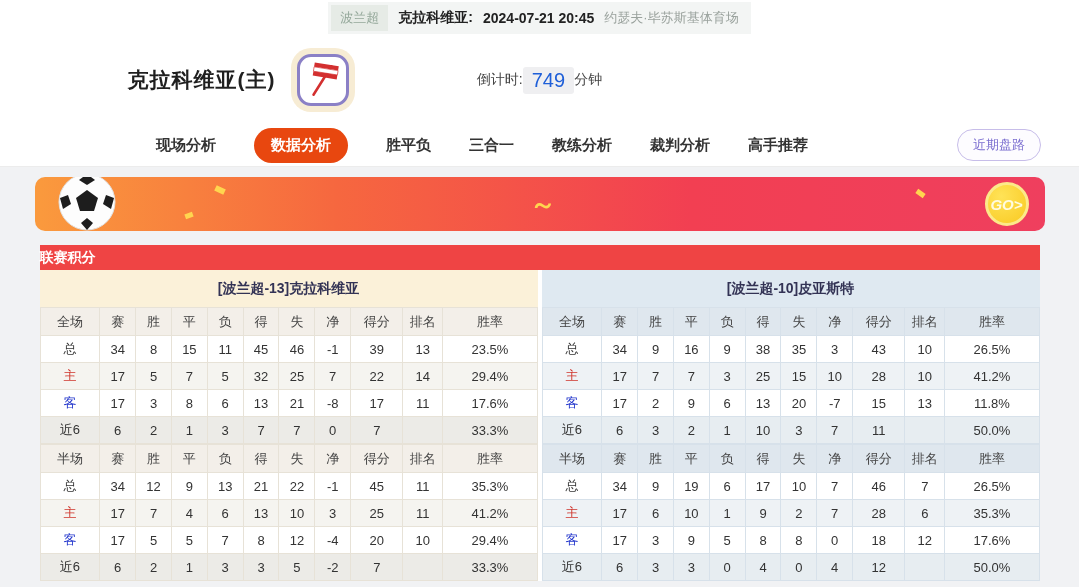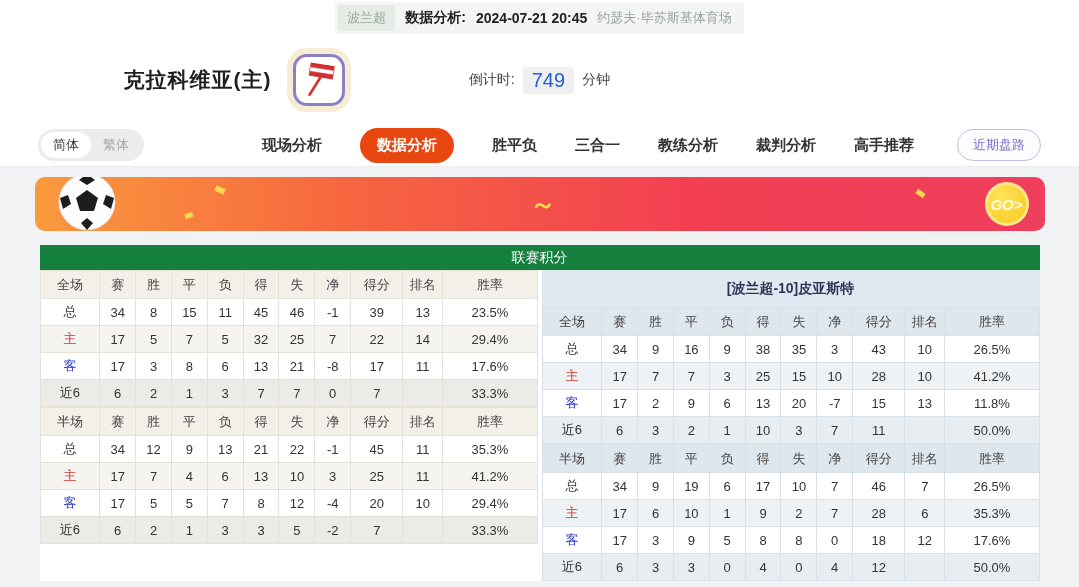--- a/index.html
+++ b/index.html
@@ -14,21 +14,21 @@
   .venue { font-size:13px; color:#9aa29d; }
 
   
   .match-header { height:88px; display:grid; grid-template-columns:1fr auto 1fr; align-items:center; background:#fff; }
   .mh-side { display:flex; align-items:center; justify-content:center; gap:22px; }
   .team-name { font-size:21px; font-weight:bold; color:#1f1f1f; letter-spacing:1px; }
   .team-logo { width:52px; height:52px; border-radius:14px; border:3px solid #8b80c6; background:#fff;
     display:flex; align-items:center; justify-content:center; }
   .halo-home { box-shadow:0 0 0 6px #f7ecd4; }
   .halo-away { box-shadow:0 0 0 6px #dde3f6; }
-  .countdown { display:flex; align-items:center; gap:8px; font-size:14px; color:#444; }
+  .countdown { display:flex; align-items:center; font-size:14px; color:#444; }
   .countdown-value { background:#efeff1; border-radius:3px; padding:2px 9px; font-size:20px; font-weight:normal; color:#1f5fd8; }
 
   
   .nav-bar { height:43px; display:flex; align-items:center; padding:0 38px; background:#fff; border-bottom:1px solid #ececec; }
   .lang-toggle { background:#ececec; border-radius:16px; padding:3px; display:flex; font-size:13px; }
   .lang-opt { padding:4px 12px; border-radius:14px; color:#a7a7a7; cursor:pointer; }
   .lang-opt.active { background:#fff; color:#333; }
   .nav-tabs { display:flex; align-items:center; gap:38px; margin-left:118px; font-size:15px; font-weight:bold; color:#333; }
   .nav-tabs .tab { cursor:pointer; white-space:nowrap; }
   .nav-tabs .tab.active { background:#e8470f; color:#fff; padding:8px 17px; border-radius:19px; }
@@ -50,21 +50,21 @@
   .c1 { width:10px; height:6px; left:180px; top:10px; transform:rotate(25deg); }
   .c2 { width:8px; height:5px; left:150px; top:36px; transform:rotate(-20deg); }
   .c3 { width:9px; height:5px; right:120px; top:14px; transform:rotate(35deg); }
   .go-btn { position:absolute; right:16px; top:50%; transform:translateY(-50%); width:44px; height:44px;
     border-radius:50%; background:radial-gradient(circle at 35% 30%,#ffe357,#f9c922);
     border:3px solid #fce98a; display:flex; align-items:center; justify-content:center;
     color:#fffbe0; font-weight:800; font-size:15px; font-style:italic; cursor:pointer; }
 
   
   .league-card { width:1000px; margin:14px auto 0; background:#fff; }
-  .card-title { background:#15803d; color:#fff; text-align:center; font-size:14px; font-weight:normal;
+  .card-title { background:#ef4444; color:#fff; font-size:14px; font-weight:bold;
     height:25px; line-height:25px; }
   .card-body { display:flex; gap:4px; background:#fff; }
   .half-panel { flex:1; min-width:0; }
   .half-sub { height:37px; line-height:37px; text-align:center; font-weight:bold; font-size:14px; color:#333355; }
   .home .half-sub { background:#fbf1d9; }
   .away .half-sub { background:#dfe9f1; }
 
   table.stat-table { width:100%; border-collapse:collapse; table-layout:fixed; font-size:13px; color:#333; text-align:center; }
   .stat-table th { height:28px; font-weight:normal; color:#444; }
   .stat-table td { height:27px; background:#fff; }
@@ -79,21 +79,21 @@
   td.lbl-home { color:#cf352c; }
   td.lbl-away { color:#2336cc; }
   td.lbl-total, td.lbl-recent { color:#333; }
 </style>
 </head>
 <body>
 
 <div class="top-bar">
   <div class="kickoff-box">
     <span class="league-badge">波兰超</span>
-    <span class="kickoff-label">数据分析:</span>
+    <span class="kickoff-label">克拉科维亚:</span>
     <span class="kickoff-time">2024-07-21 20:45</span>
     <span class="venue">约瑟夫·毕苏斯基体育场</span>
   </div>
 </div>
 
 <div class="match-header">
   <div class="mh-side">
     <span class="team-name">克拉科维亚(主)</span>
     <span class="team-logo halo-home">
       <svg width="38" height="38" viewBox="0 0 36 36">
@@ -107,24 +107,20 @@
     </span>
   </div>
   <div class="countdown">
     <span>倒计时:</span>
     <span class="countdown-value">749</span>
     <span>分钟</span>
   </div>
 </div>
 
 <div class="nav-bar">
-  <div class="lang-toggle">
-    <span class="lang-opt active">简体</span>
-    <span class="lang-opt">繁体</span>
-  </div>
   <div class="nav-tabs">
       <span class="tab">现场分析</span>
       <span class="tab active">数据分析</span>
       <span class="tab">胜平负</span>
       <span class="tab">三合一</span>
       <span class="tab">教练分析</span>
       <span class="tab">裁判分析</span>
       <span class="tab">高手推荐</span>
     </div>
   <button class="recent-btn">近期盘路</button>
@@ -147,20 +143,21 @@
     <span class="confetti c2"></span>
     <span class="confetti c3"></span>
     <span class="banner-text banner-squiggle">～</span>
     <span class="go-btn">GO&gt;</span>
   </div>
 
   <div class="league-card">
     <div class="card-title">联赛积分</div>
     <div class="card-body">
       <div class="half-panel home">
+        <div class="half-sub">[波兰超-13]克拉科维亚</div>
         <table class="stat-table">
             <colgroup>
               <col style="width: 12%;">
               <col style="width: 7.2%;">
               <col style="width: 7.2%;">
               <col style="width: 7.2%;">
               <col style="width: 7.2%;">
               <col style="width: 7.2%;">
               <col style="width: 7.2%;">
               <col style="width: 7.2%;">

